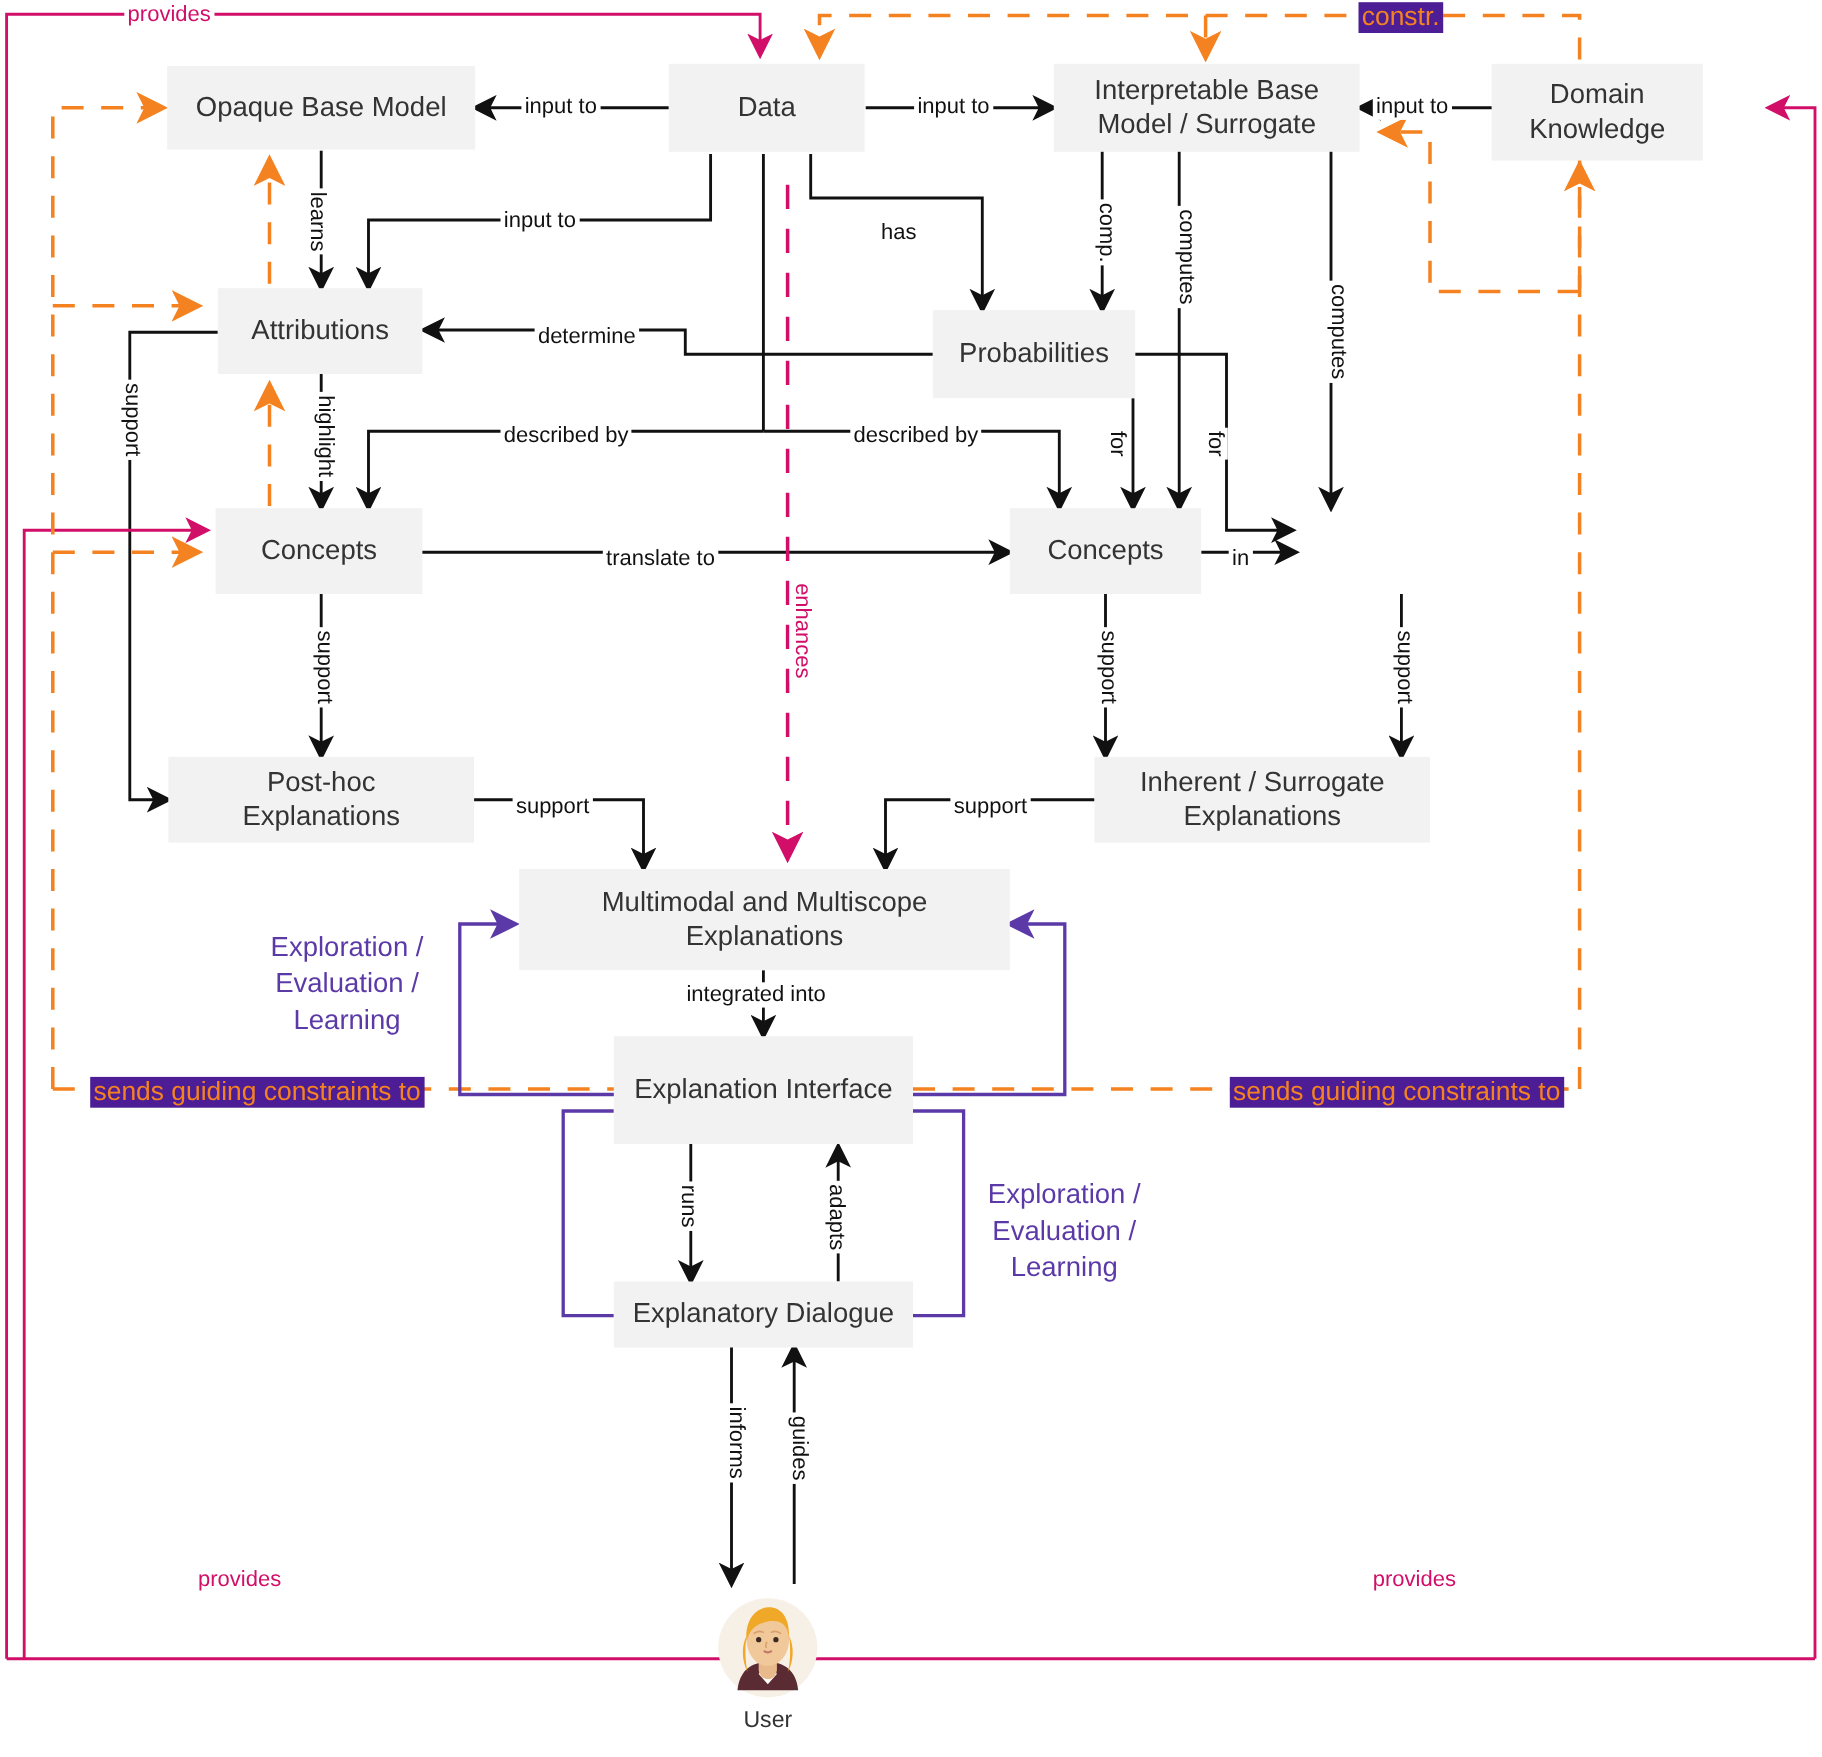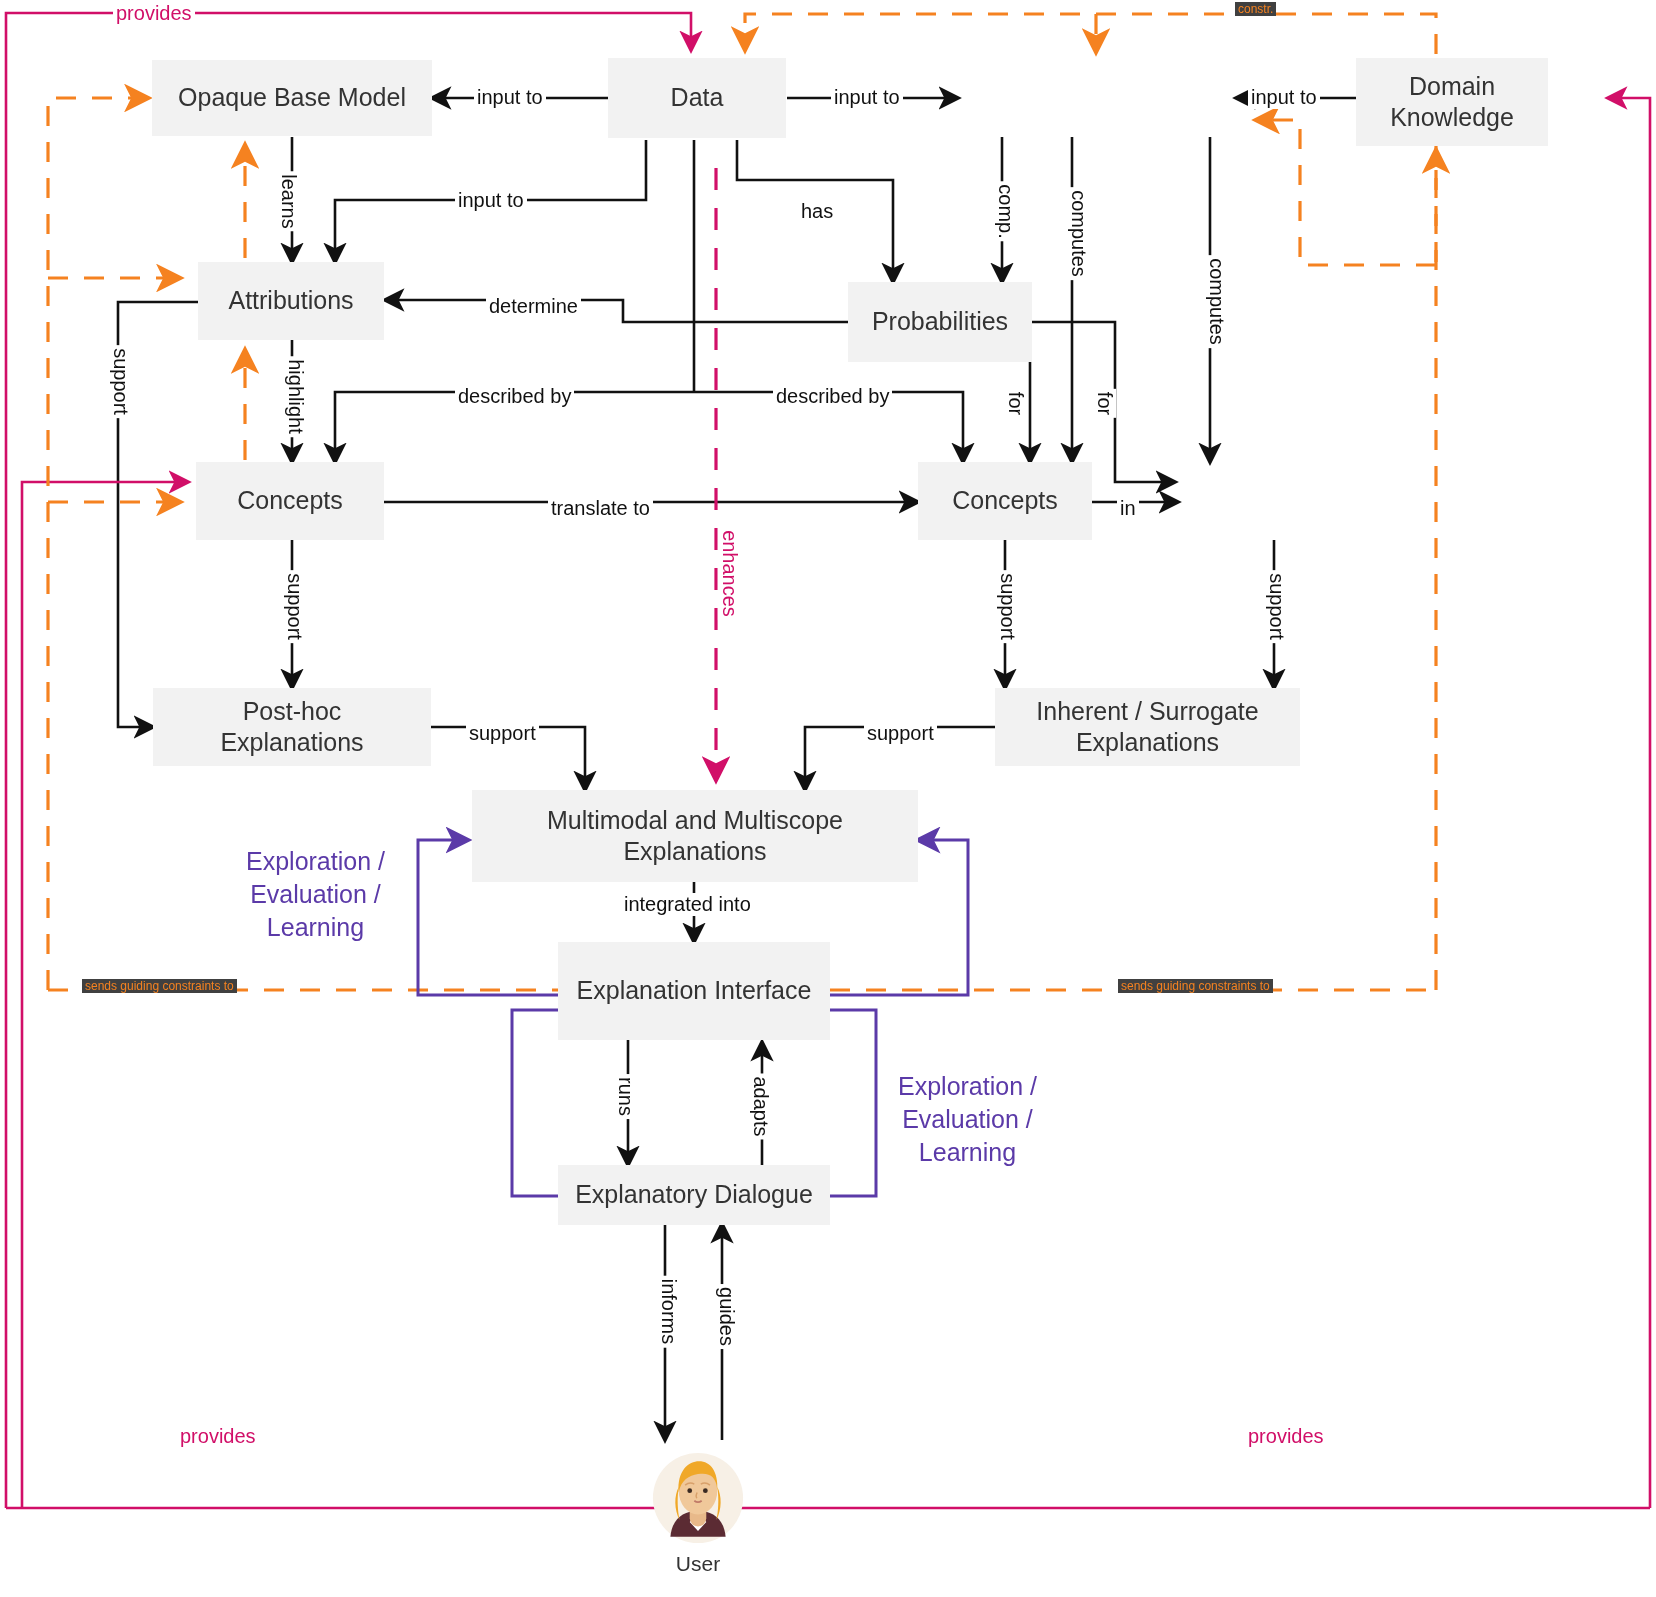--- a/index.html
+++ b/index.html
@@ -5,21 +5,21 @@
   html,body{margin:0;padding:0;background:#ffffff;}
   body{font-family:"Liberation Sans","DejaVu Sans",sans-serif;}
   #stage{position:relative;width:1656px;height:1597px;background:#fff;overflow:hidden;}
   svg#wires{position:absolute;left:0;top:0;width:1656px;height:1597px;}
   .node{position:absolute;background:#f2f2f2;display:flex;align-items:center;justify-content:center;
         text-align:center;color:#333;font-size:25px;line-height:1.25;box-sizing:border-box;padding:4px 6px;}
   .edgelab{position:absolute;font-size:20px;color:#111;background:#fff;padding:0 3px;white-space:nowrap;}
   .edgelab.vert{transform-origin:center center;}
   .looplab{position:absolute;font-size:25px;color:#5b3aa8;line-height:1.32;text-align:center;white-space:nowrap;}
   .pinklab{position:absolute;font-size:20px;color:#d10f68;background:#fff;padding:0 3px;white-space:nowrap;}
-  .orangelab{position:absolute;font-size:12px;color:#f58220;background:#404040;padding:0 3px;white-space:nowrap;}
+  .orangelab{position:absolute;font-size:24px;color:#f58220;background:#4c1d95;padding:0 3px;white-space:nowrap;}
   .userlab{position:absolute;font-size:21px;color:#333;text-align:center;white-space:nowrap;}
   #avatar{position:absolute;left:652px;top:1452px;width:92px;height:92px;}
 </style>
 </head>
 <body>
 
 <div id="stage">
 
   <svg id="wires" viewBox="0 0 1656 1597">
     <defs>
@@ -141,20 +141,24 @@
   </svg>
 
   <div class="node" style="left:152px;top:60px;width:280px;height:76px;">
     <span>Opaque Base Model</span>
   </div>
 
   <div class="node" style="left:608px;top:58px;width:178px;height:80px;">
     <span>Data</span>
   </div>
 
+  <div class="node" style="left:958px;top:58px;width:278px;height:80px;white-space:pre-line;">
+    <span>Interpretable Base
+Model / Surrogate</span>
+  </div>
 
   <div class="node" style="left:1356px;top:58px;width:192px;height:88px;white-space:pre-line;">
     <span>Domain
 Knowledge</span>
   </div>
 
   <div class="node" style="left:198px;top:262px;width:186px;height:78px;">
     <span>Attributions</span>
   </div>
 

